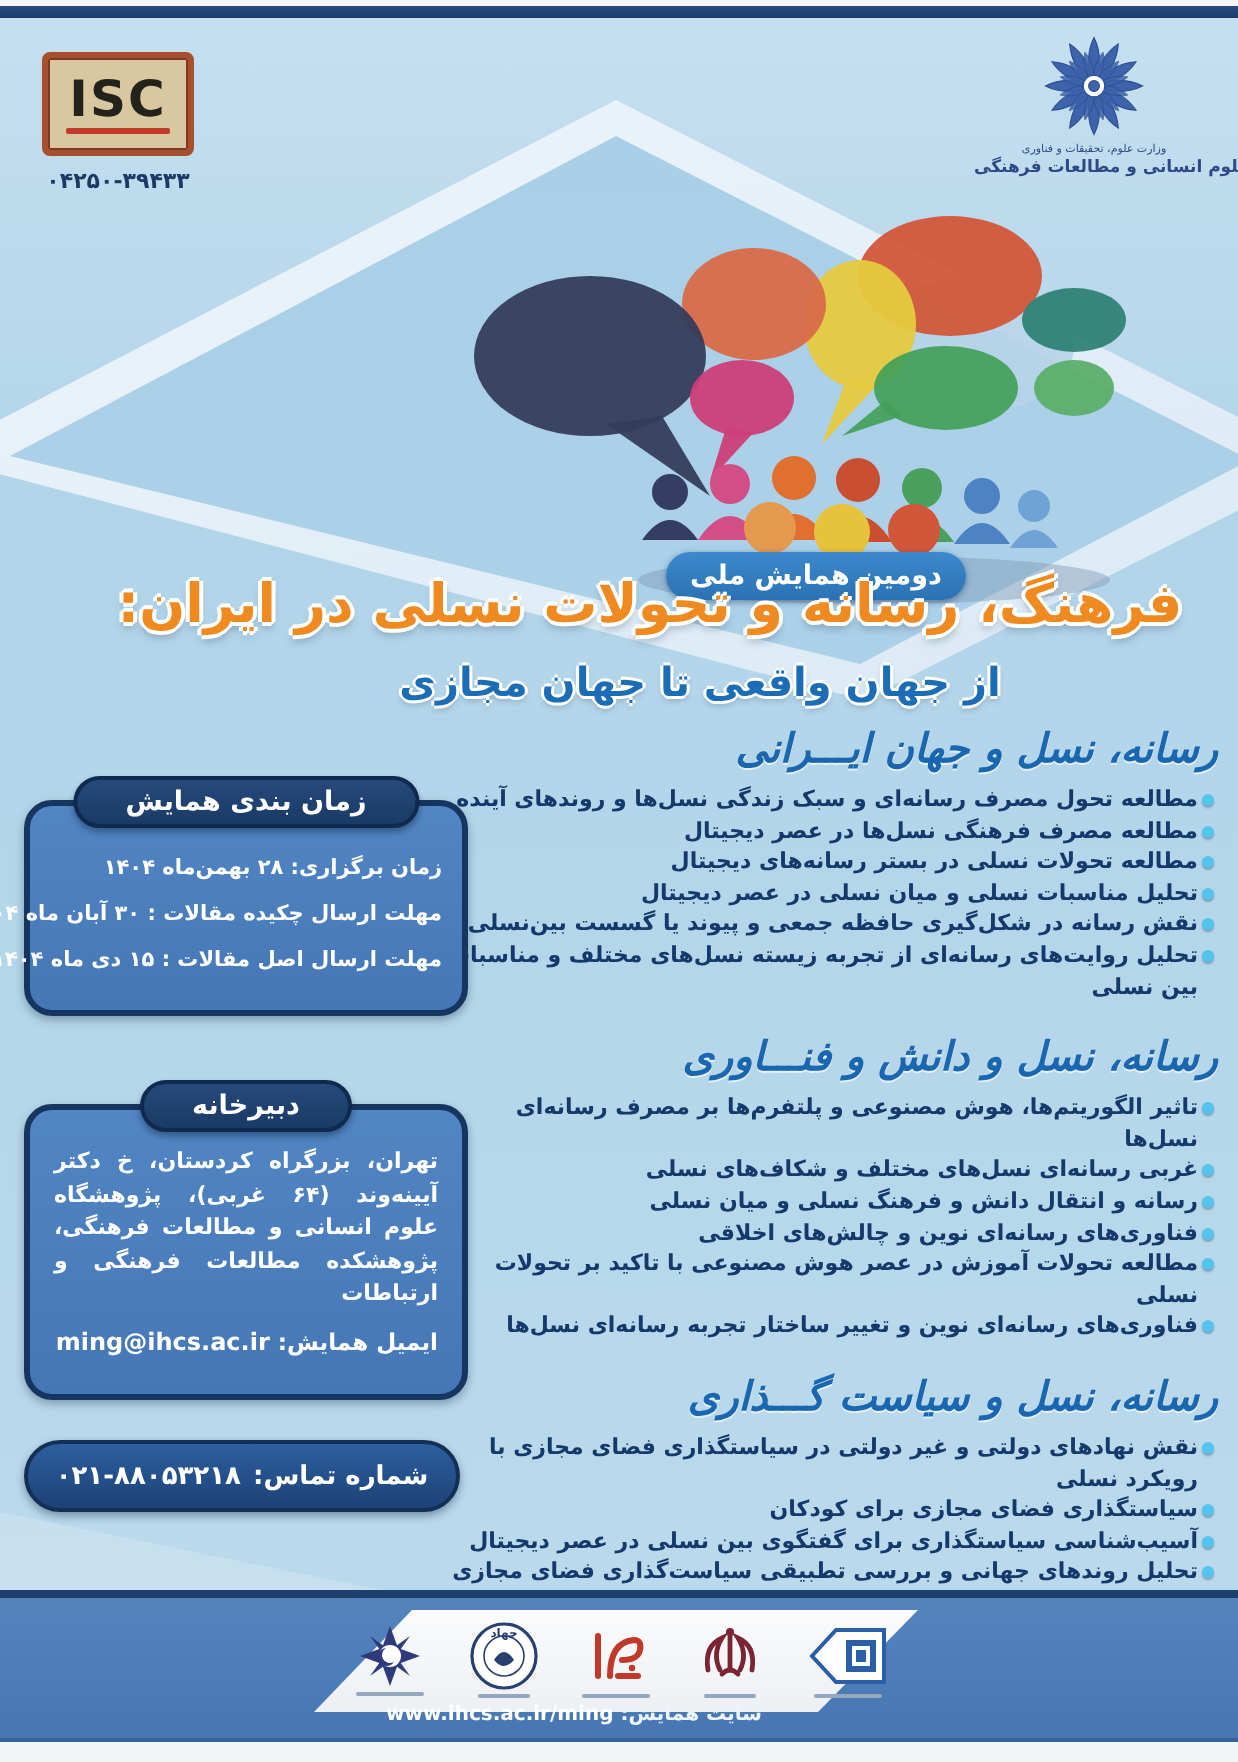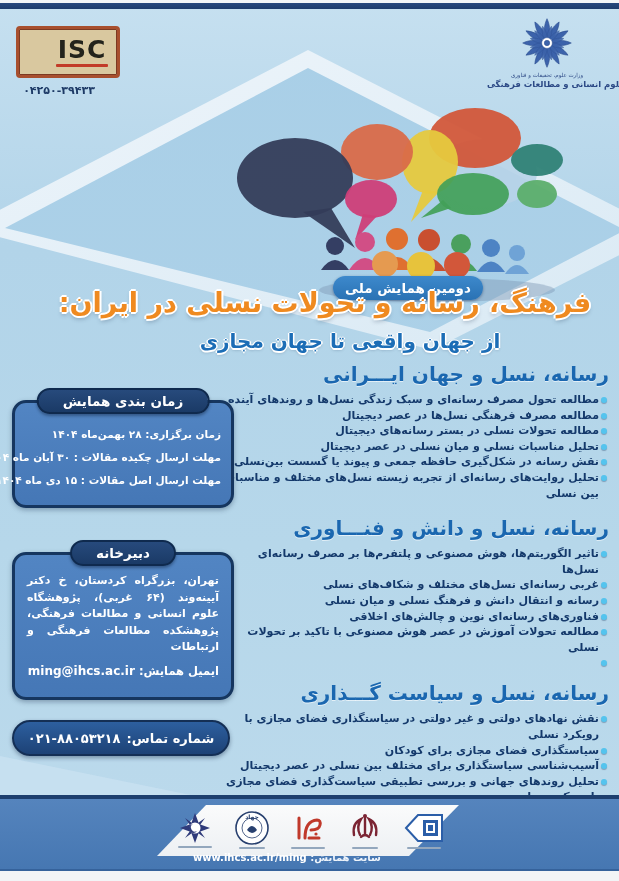--- a/index.html
+++ b/index.html
@@ -15,21 +15,21 @@
   .panel{position:absolute;inset:0;pointer-events:none;}
   .panel-outer{clip-path:polygon(308px 50px,665px 232px,432px 350px,-35px 228px);
     background:linear-gradient(160deg,#f0f6fb 0%,#dcebf5 45%,#cfe3f1 100%);}
   .panel-inner{clip-path:polygon(308px 68px,625px 230px,430px 332px,5px 228px);
     background:linear-gradient(180deg,#a9cfe7,#b0d3e9);}
   .panel-corner{clip-path:polygon(0 756px,215px 800px,0 800px);background:#c9e1f1;opacity:.8;}
   
   .isc{position:absolute;left:16px;top:26px;width:86px;text-align:center;}
   .isc-box{width:70px;height:46px;margin:0 auto;background:#d9c89f;border:3px solid #a84f2e;
     border-radius:4px;box-shadow:0 0 0 1px #7c3a22 inset;display:flex;flex-direction:column;
-    align-items:center;justify-content:center;padding-left:28px;}
+    align-items:center;justify-content:center;}
   .isc-word{font-size:25px;font-weight:bold;color:#23231c;letter-spacing:1px;line-height:24px;}
   .isc-redline{width:52px;height:3px;background:#c23b28;margin-top:2px;border-radius:1px;}
   .isc-num{margin-top:6px;font-size:11px;font-weight:bold;color:#1d3a66;direction:ltr;}
   
   .ministry{position:absolute;right:12px;top:16px;width:120px;text-align:center;color:#2d4a86;}
   .ministry svg{display:block;margin:0 auto;}
   .ministry-l1{font-size:5.5px;margin-top:2px;white-space:nowrap;}
   .ministry-l2{font-size:8.5px;font-weight:bold;margin-top:1px;white-space:nowrap;}
   
   .illus{position:absolute;left:185px;top:98px;width:405px;height:207px;}
@@ -40,21 +40,21 @@
   .main-title{position:absolute;left:40px;width:570px;top:287px;text-align:center;direction:rtl;
     font-size:27px;font-weight:bold;color:#ef8a20;
     text-shadow:-2px 0 0 #fff,2px 0 0 #fff,0 -2px 0 #fff,0 2px 0 #fff,-1px -1px 0 #fff,1px 1px 0 #fff,0 3px 4px rgba(40,60,90,.35);}
   .sub-title{position:absolute;left:90px;width:520px;top:329px;text-align:center;direction:rtl;
     font-size:20px;font-weight:bold;color:#1c6db6;
     text-shadow:-1.5px 0 0 #fff,1.5px 0 0 #fff,0 -1.5px 0 #fff,0 1.5px 0 #fff,0 2px 3px rgba(40,60,90,.3);}
   
   .topics{position:absolute;top:362px;right:6px;width:394px;direction:rtl;text-align:right;}
   .topic{margin-bottom:15px;}
   .topic-title{margin:0 4px 6px 0;font-size:20px;font-weight:bold;color:#1a67b0;
-    text-shadow:0 1px 0 rgba(255,255,255,.6);}
+    text-shadow:0 1px 0 rgba(255,255,255,.6);font-style:italic;}
   .topic-list{list-style:none;margin:0;padding:0 6px 0 0;}
   .topic-list li{display:flex;align-items:flex-start;gap:2px;font-size:11px;font-weight:bold;
     color:#14396b;line-height:15.6px;}
   .dot{flex:0 0 auto;width:6px;height:6px;border-radius:50%;background:#54c4ee;margin-top:5px;
     box-shadow:0 1px 1px rgba(20,50,90,.35);}
   
   .blue-box{position:absolute;left:12px;width:216px;background:linear-gradient(180deg,#5285c3,#4577b6);
     border:3px solid #16365f;border-radius:14px;box-shadow:0 2px 5px rgba(20,40,70,.35);}
   .box-pill{position:absolute;top:-15px;left:50%;transform:translateX(-50%);background:linear-gradient(180deg,#274a7c,#1a3a66);
     border:2px solid #0f2a4e;border-radius:15px;padding:3px 24px;color:#fff;font-size:13.5px;
@@ -245,38 +245,39 @@
         <li>
             <span class="dot"></span>
             <span>فناوری‌های رسانه‌ای نوین و چالش‌های اخلاقی</span>
           </li>
         <li>
             <span class="dot"></span>
             <span>مطالعه تحولات آموزش در عصر هوش مصنوعی با تاکید بر تحولات نسلی</span>
           </li>
         <li>
             <span class="dot"></span>
+            <span>فناوری‌های رسانه‌ای نوین و تغییر ساختار تجربه رسانه‌ای نسل‌ها</span>
           </li>
       </ul>
     </section>
 
     <section class="topic">
       <h2 class="topic-title">رسانه، نسل و سیاست گـــذاری</h2>
       <ul class="topic-list">
         <li>
             <span class="dot"></span>
             <span>نقش نهادهای دولتی و غیر دولتی در سیاستگذاری فضای مجازی با رویکرد نسلی</span>
           </li>
         <li>
             <span class="dot"></span>
             <span>سیاستگذاری فضای مجازی برای کودکان</span>
           </li>
         <li>
             <span class="dot"></span>
-            <span>آسیب‌شناسی سیاستگذاری برای مختلف بین نسلی در عصر دیجیتال</span>
+            <span>آسیب‌شناسی سیاستگذاری برای گفتگوی بین نسلی در عصر دیجیتال</span>
           </li>
         <li>
             <span class="dot"></span>
             <span>تحلیل روندهای جهانی و بررسی تطبیقی سیاست‌گذاری فضای مجازی با رویکرد نسلی</span>
           </li>
         <li>
             <span class="dot"></span>
             <span>کنشگری نسلی در رسانه‌های دیجیتال</span>
           </li>
         <li>

